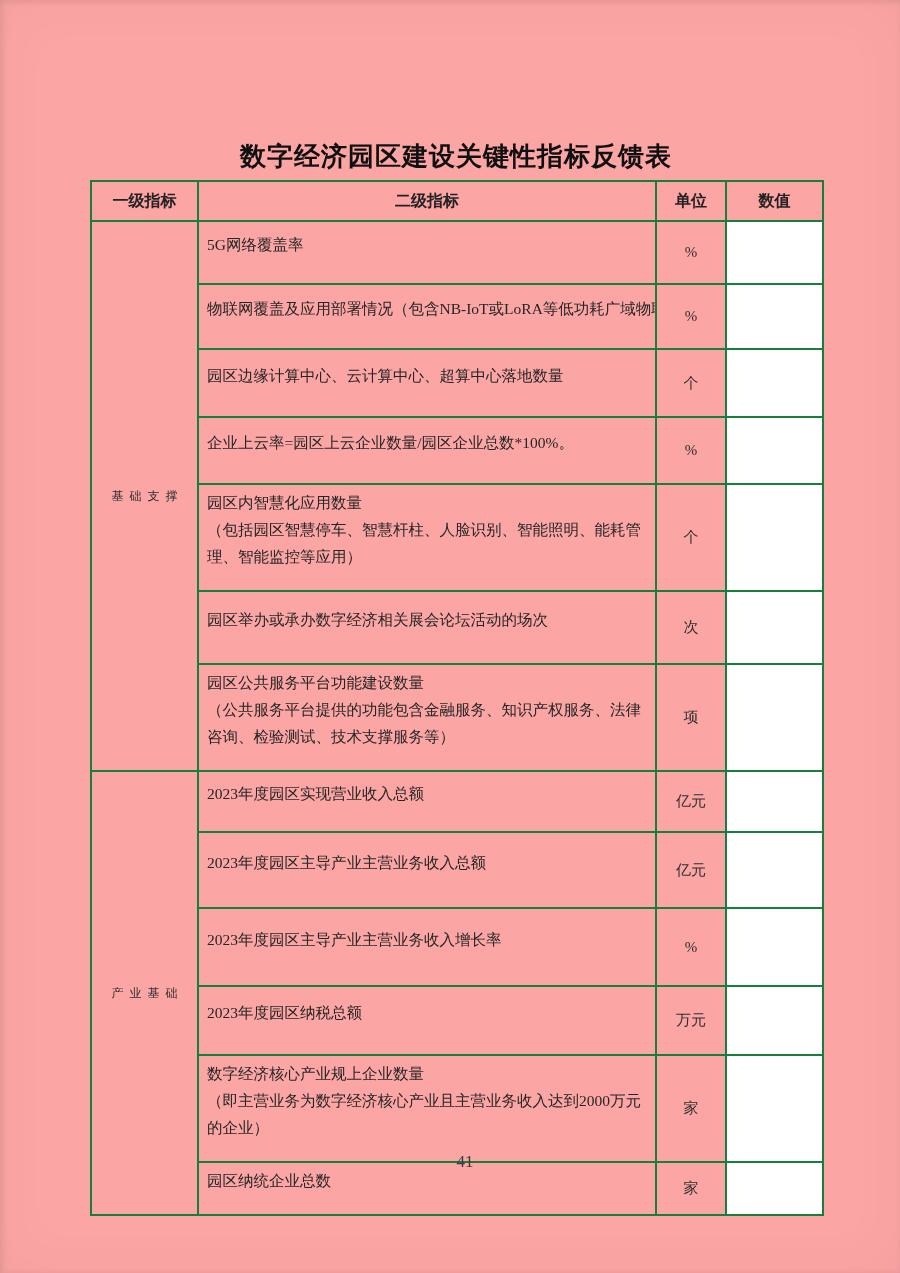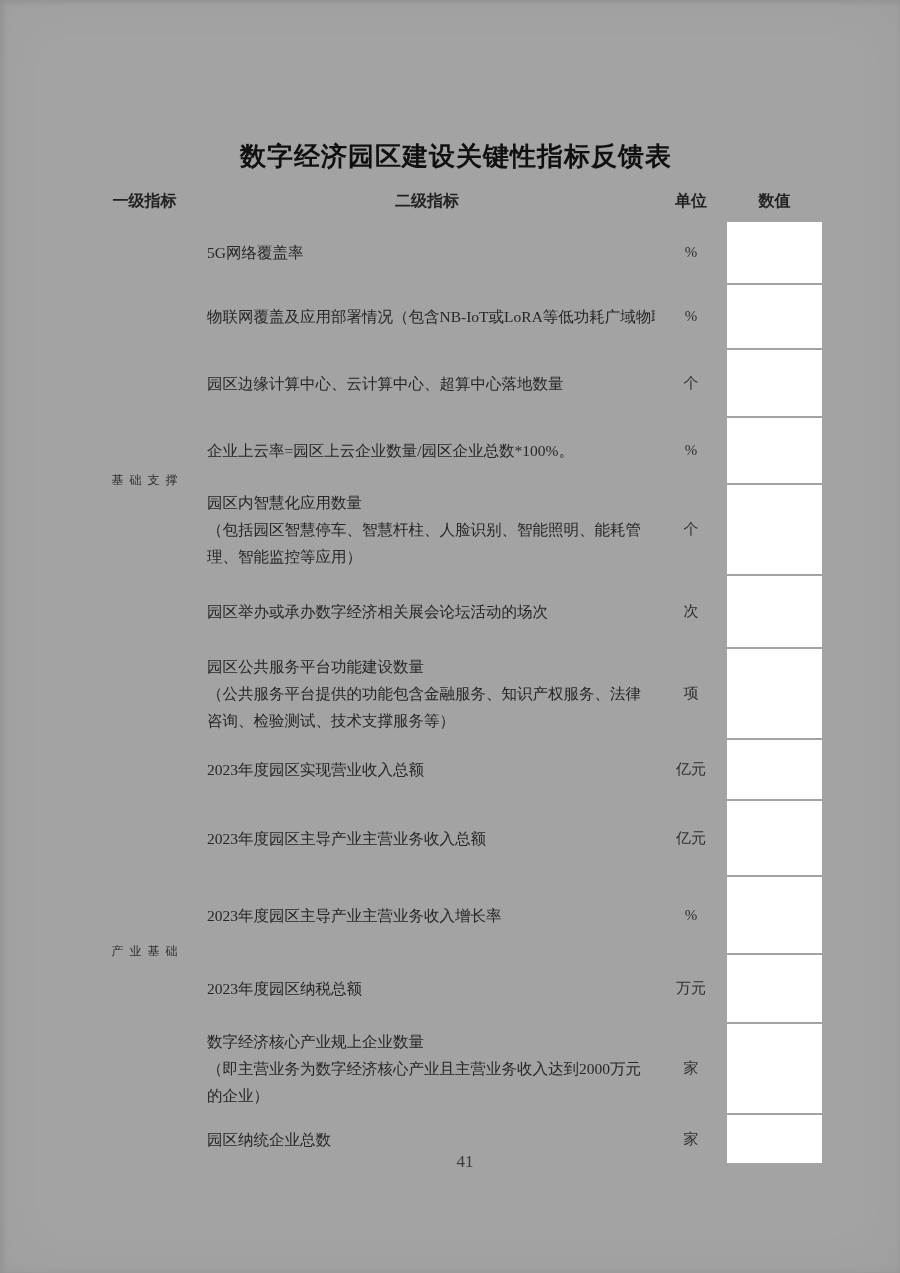--- a/index.html
+++ b/index.html
@@ -5,21 +5,21 @@
   html, body {
     margin: 0;
     padding: 0;
     background: #e8e8e8;
   }
   .page {
     position: relative;
     width: 900px;
     height: 1273px;
     margin: 0 auto;
-    background: #a3a3a3;
+    background: #fca5a5;
     overflow: hidden;
     font-family: "Liberation Serif", "DejaVu Serif", serif;
     color: #2a2a2a;
     box-shadow: inset 0 0 60px rgba(0,0,0,0.035), inset 4px 0 6px rgba(0,0,0,0.05), inset 0 3px 5px rgba(0,0,0,0.05);
   }
   .doc-title {
     position: absolute;
     top: 141px;
     left: 0;
     width: 912px;
@@ -32,42 +32,42 @@
   }
   table.indicator-table {
     position: absolute;
     left: 90px;
     top: 180px;
     width: 732px;
     border-collapse: collapse;
     table-layout: fixed;
   }
   .indicator-table td, .indicator-table th {
-    border: 2px solid #a3a3a3;
+    border: 2px solid #15803d;
     vertical-align: middle;
     padding: 0;
     overflow: hidden;
   }
   .indicator-table th {
     font-size: 16px;
     font-weight: bold;
     color: #222;
     text-align: center;
   }
   td.cat-cell {
     text-align: center;
     font-size: 12px;
     letter-spacing: 6px;
     text-indent: 6px;
     color: #2e2e2e;
   }
   td.ind-cell {
     font-size: 15.5px;
     line-height: 27px;
-    padding: 4px 6px 4px 8px;
+    padding: 4px 6px 20px 8px;
     text-align: left;
     white-space: pre-line;
     color: #262626;
   }
   td.ind-cell.clip {
     white-space: nowrap;
     padding-right: 0;
   }
   td.unit-cell {
     text-align: center;

